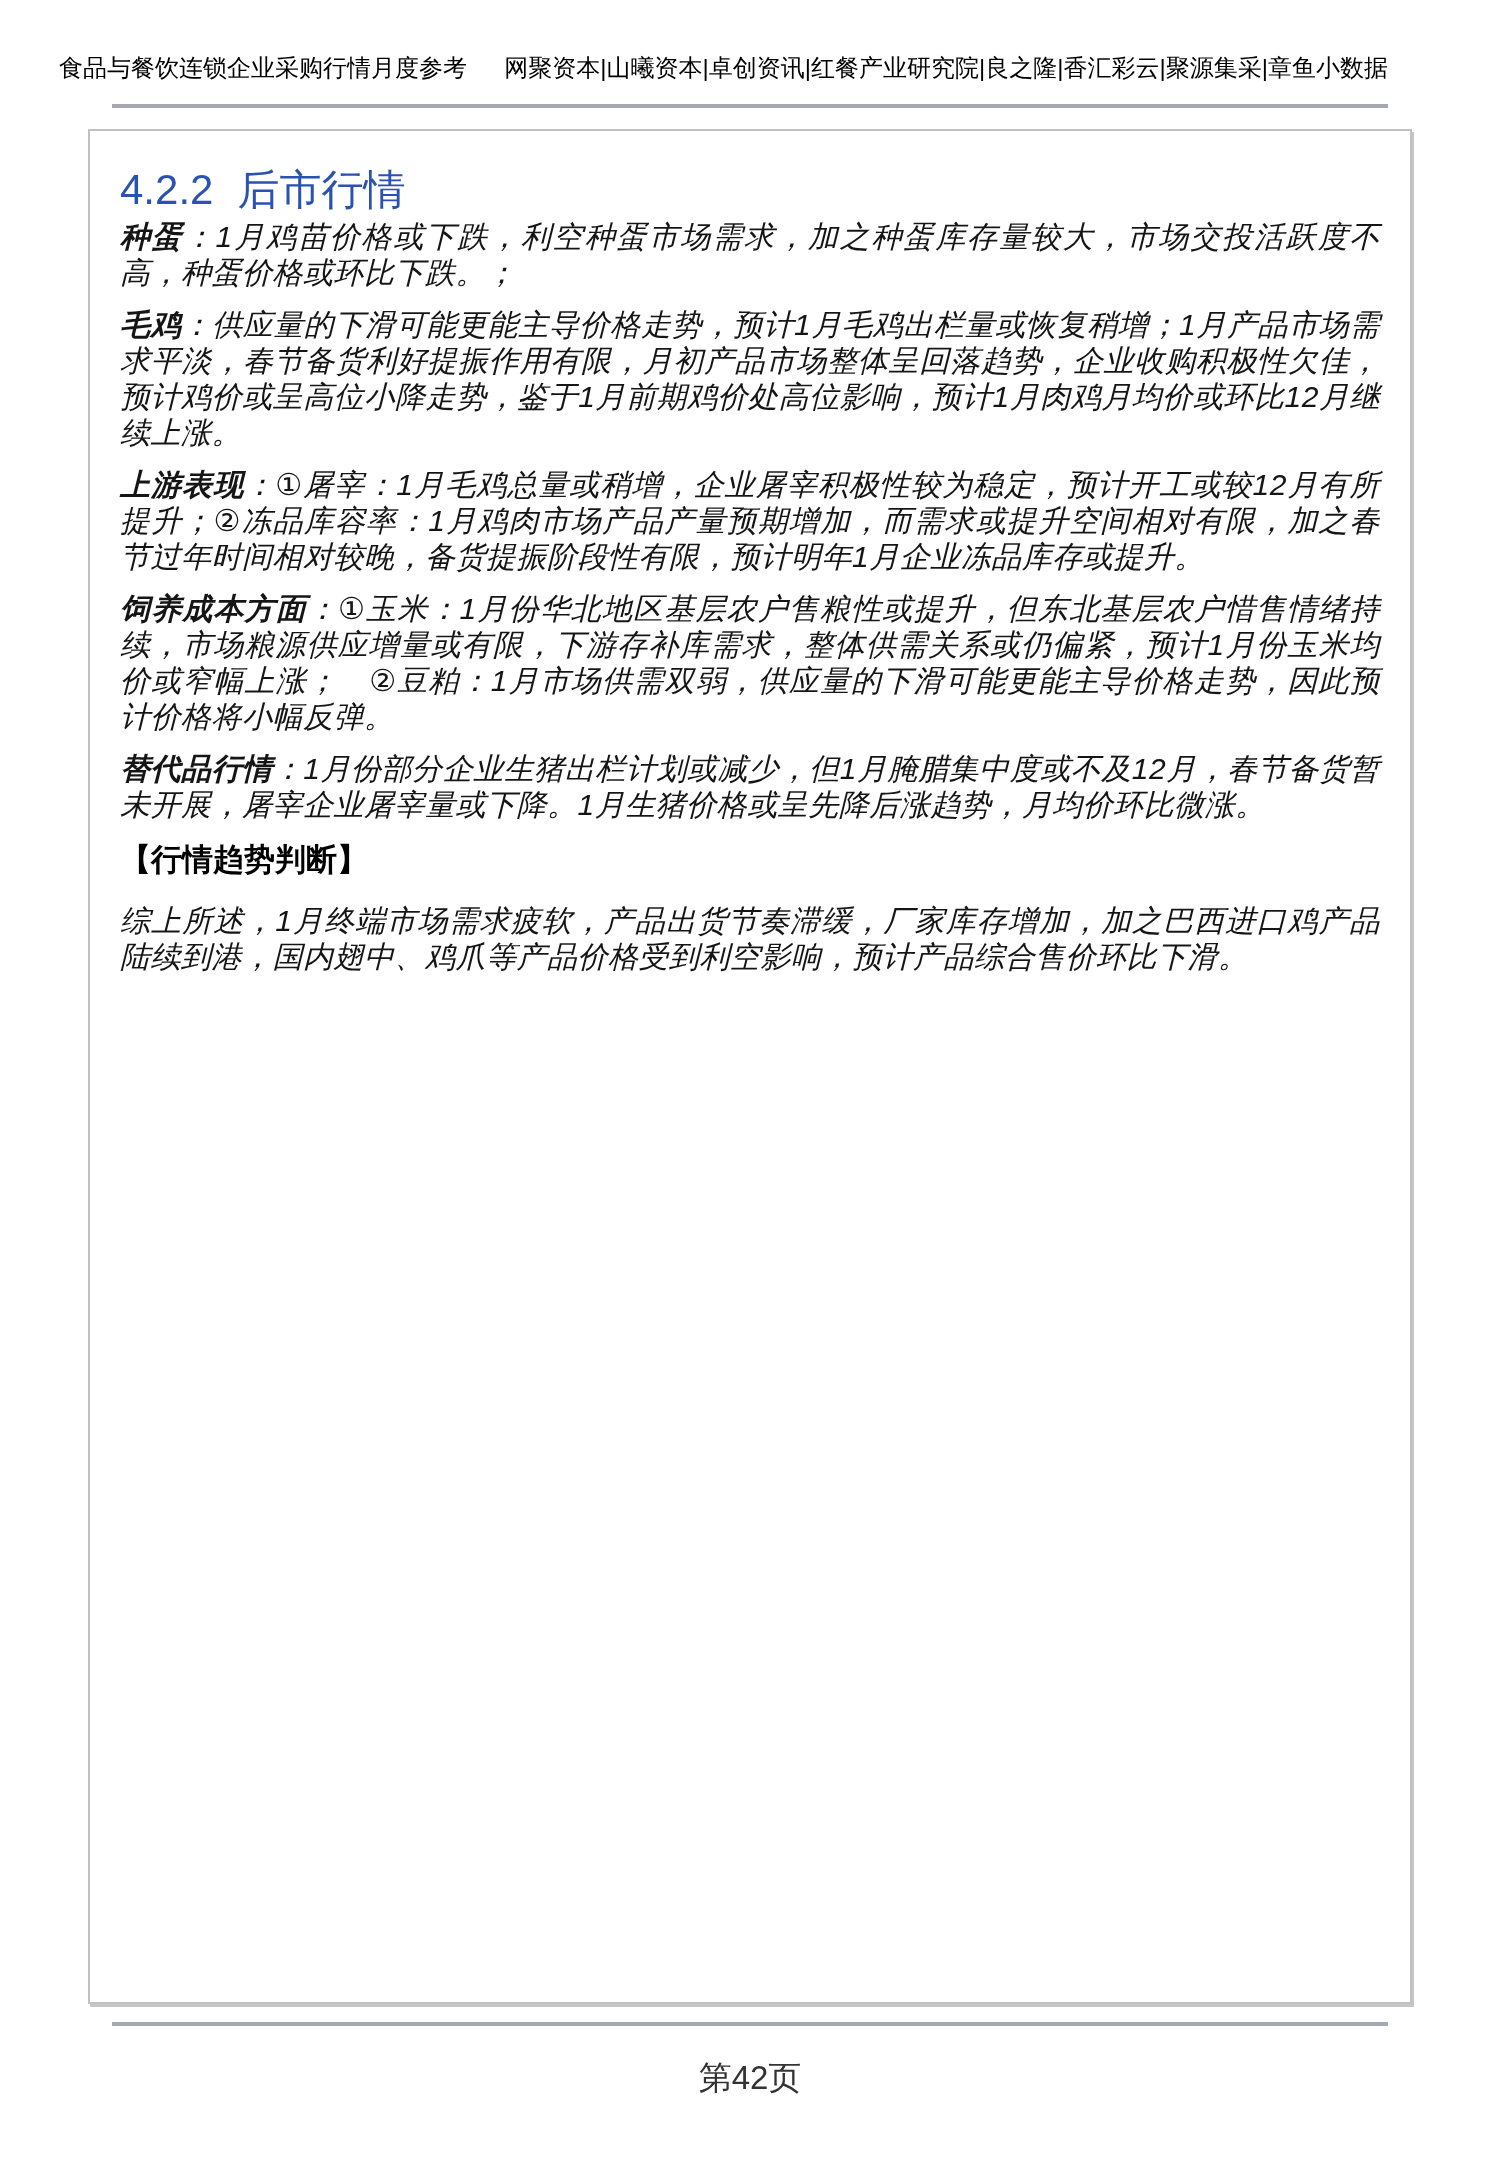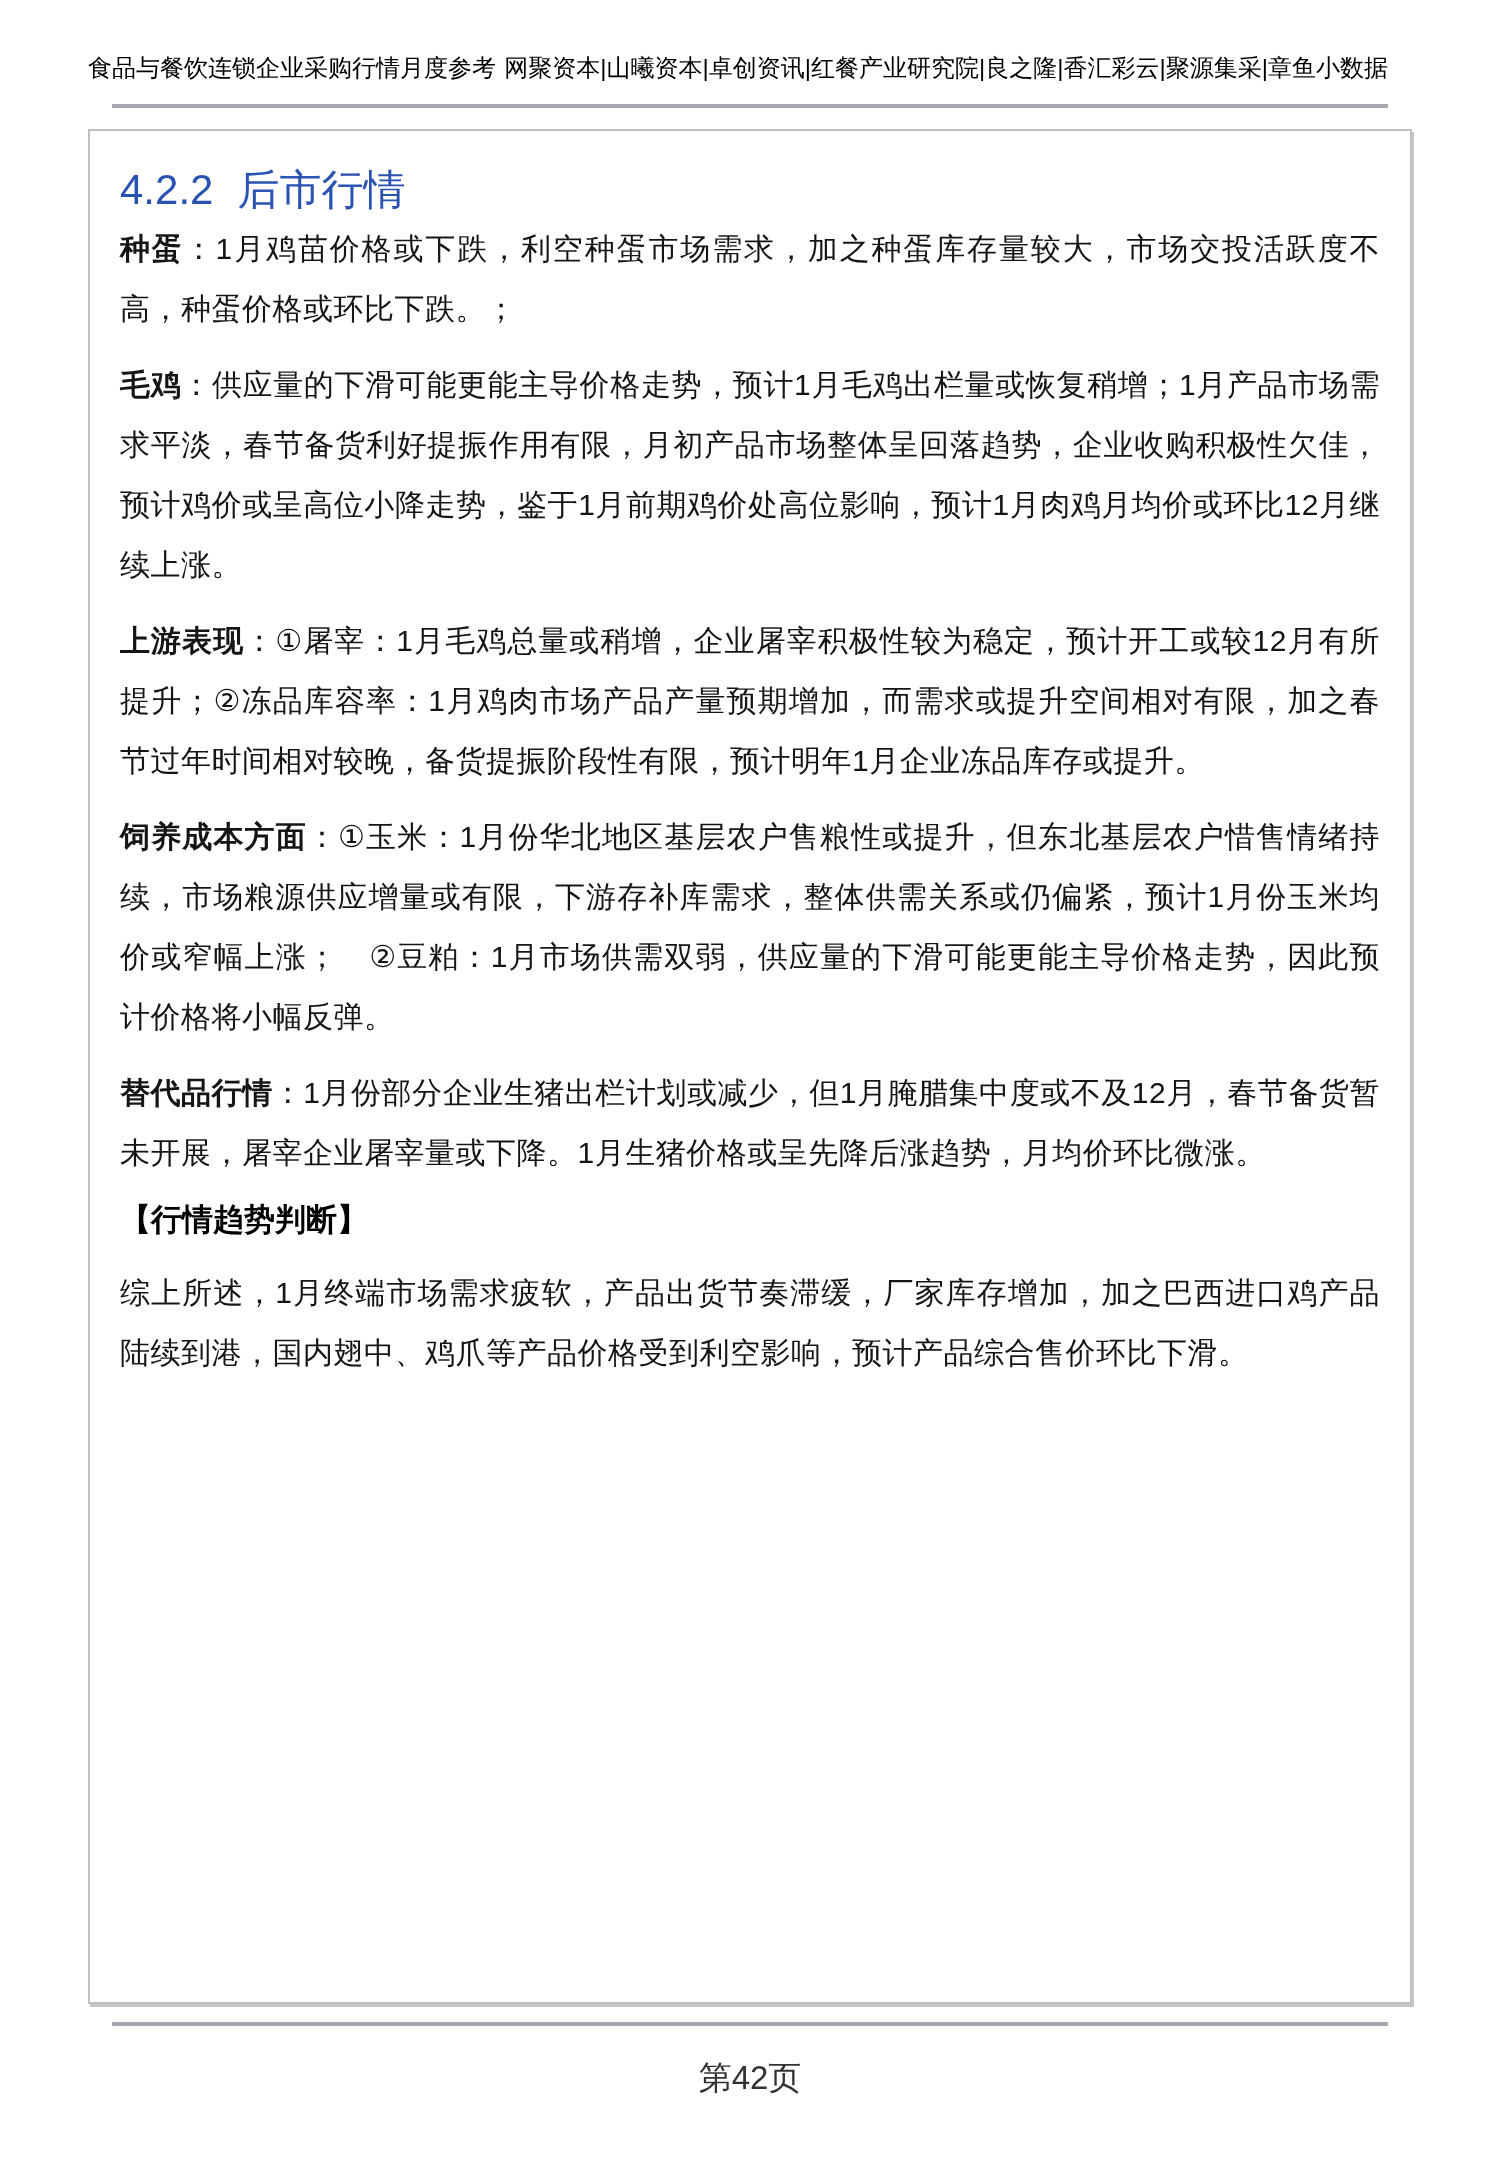--- a/index.html
+++ b/index.html
@@ -11,21 +11,21 @@
     font-family: "Liberation Sans", "DejaVu Sans", sans-serif;
     color: #111111;
   }
   .page { width: 100%; height: 100%; position: relative; }
 
   
   .header {
     display: flex;
     justify-content: space-between;
     align-items: baseline;
-    padding: 52px 112px 0 88px;
+    padding: 52px 112px 0 59px;
     font-size: 24px;
     color: #000000;
     white-space: nowrap;
   }
   .header .orgs { font-size: 24px; }
   .header-rule {
     height: 4px;
     margin: 20px 112px 0 112px;
     background: #a6a8b1;
   }
@@ -50,25 +50,26 @@
   .subsection-heading {
     font-size: 31px;
     line-height: 42px;
     font-weight: 700;
     color: #000000;
     margin-bottom: 22px;
   }
   .subsection-heading.second { margin-top: 12px; }
   .body-par {
     font-size: 30px;
-    line-height: 60px;
+    line-height: 36px;
     text-align: justify;
     color: #151515;
     margin-bottom: 16px;
     letter-spacing: 0.5px;
+    font-style: italic;
   }
   .body-par .lead { font-weight: 700; }
 
   
   .footer-rule {
     height: 4px;
     margin: 18px 112px 0 112px;
     background: #a6a8b1;
   }
   .page-number {

